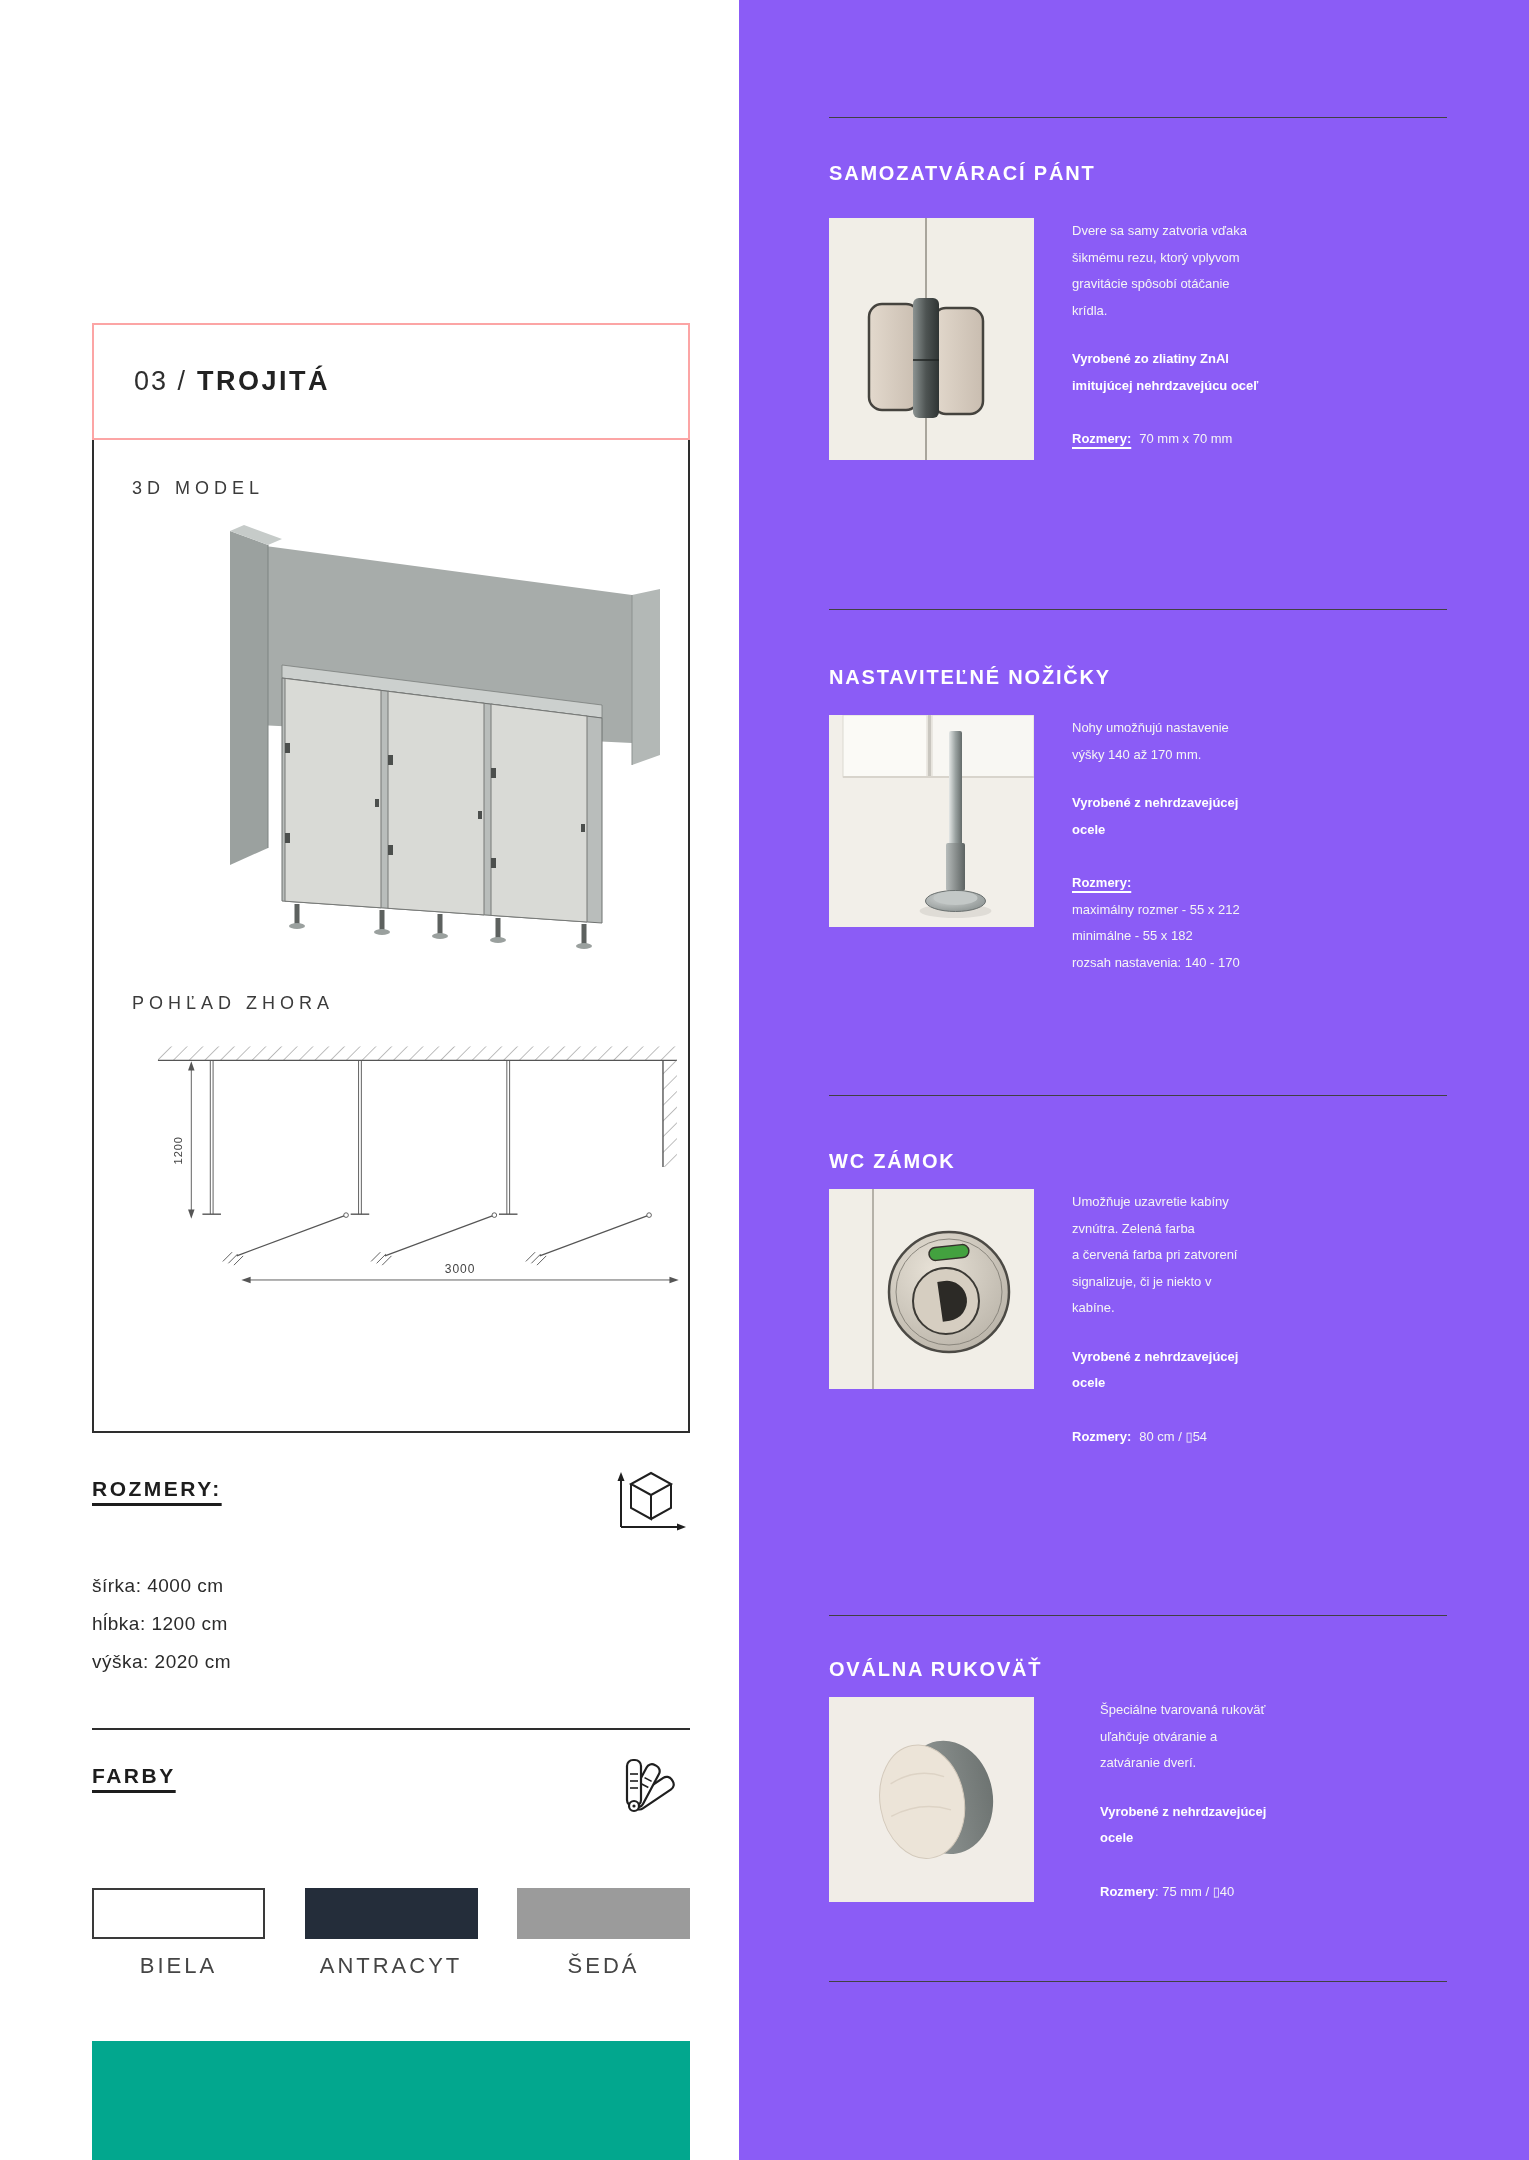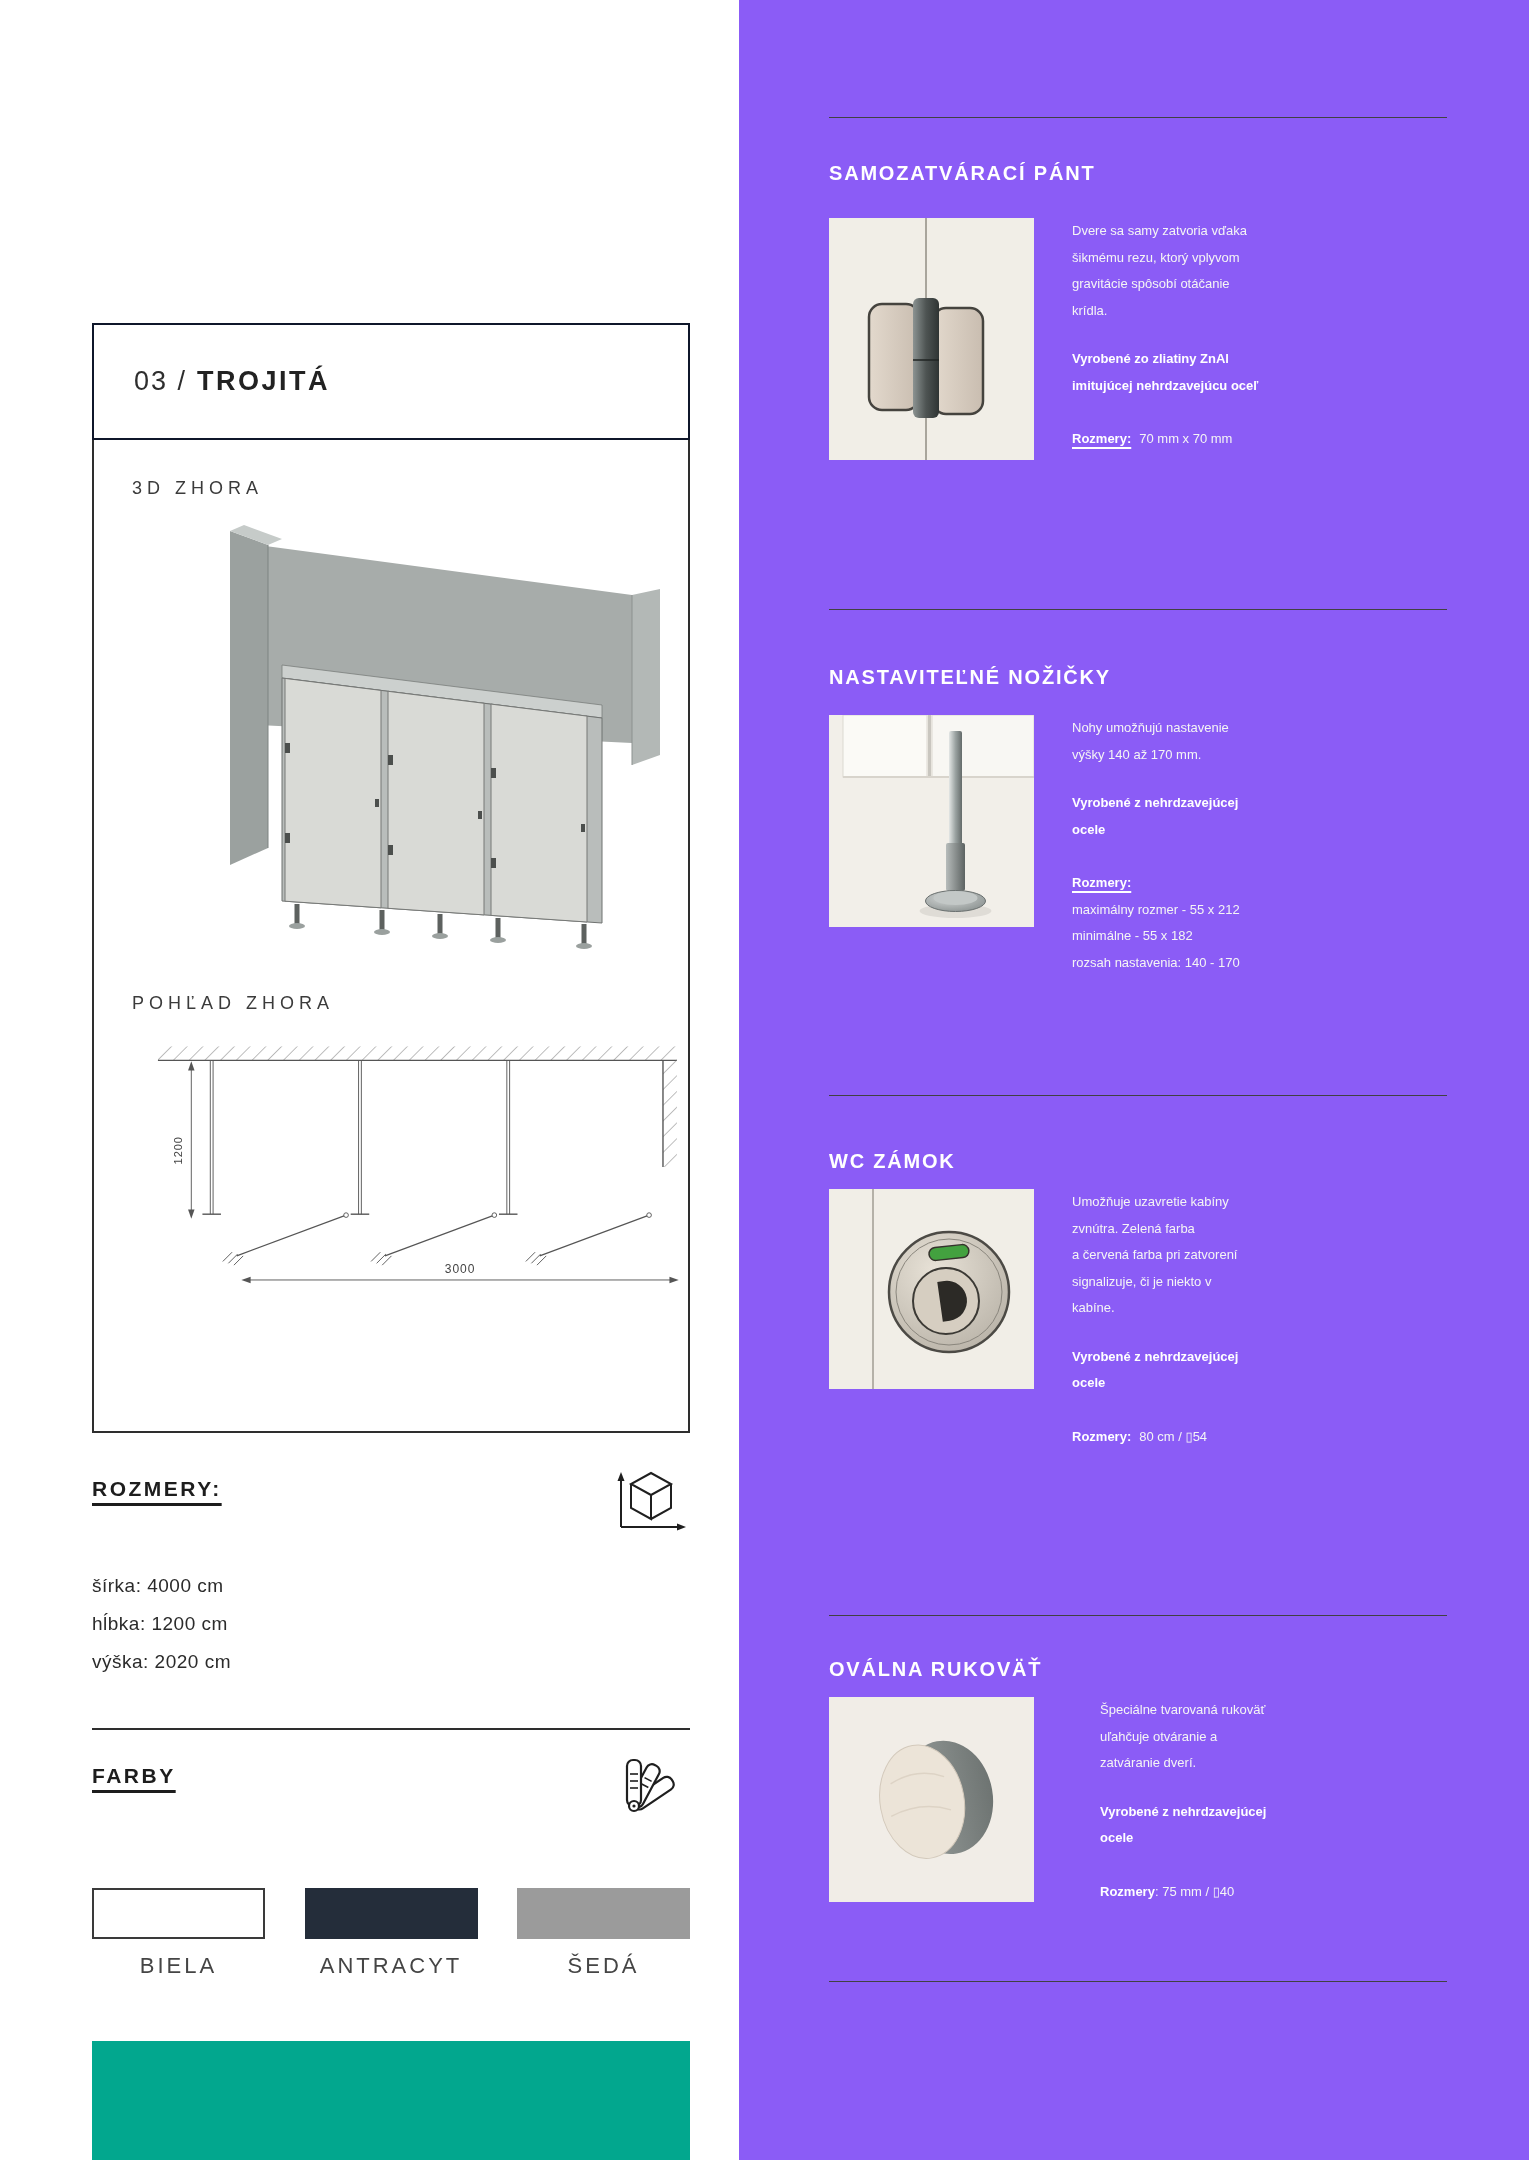--- a/index.html
+++ b/index.html
@@ -4,21 +4,21 @@
 <style>
   * { margin:0; padding:0; box-sizing:border-box; }
   body {
     width:1529px; height:2160px; background:#ffffff; overflow:hidden;
     font-family:"Liberation Sans", sans-serif; color:#2b2b2b; display:flex;
   }
   
   .left-col { width:739px; flex:none; padding:323px 0 0 92px; }
   .lc-inner { width:598px; }
   .title-box {
-    border:2px solid #0f172a; height:117px; display:flex; align-items:center;
+    border:2px solid #fca5a5; height:117px; display:flex; align-items:center;
     padding-left:40px; font-size:27px; letter-spacing:2px; color:#2e2e2e;
   }
   .title-box .num { font-weight:400; margin-right:10px; }
   .title-box .nam { font-weight:800; letter-spacing:2.5px; color:#222; }
   .model-box {
     border:2px solid #2e2e2e; border-top:none; height:993px; padding:38px 0 0 38px;
   }
   .small-caps-label {
     font-size:18px; letter-spacing:5px; color:#3b3b3b;
   }
@@ -68,21 +68,21 @@
 
 <div class="left-col">
   <div class="lc-inner">
 
     <div class="title-box">
       <span class="num">03 /</span>
       <span class="nam">TROJITÁ</span>
     </div>
 
     <div class="model-box">
-      <div class="small-caps-label">3D ZHORA</div>
+      <div class="small-caps-label">3D MODEL</div>
 
       <svg class="iso-svg" width="556" height="468" viewBox="0 0 556 468">
 
         <polygon points="126,42 500,92 500,240 126,222" fill="#a7acaa"></polygon>
 
         <polygon points="500,92 528,86 528,252 500,262" fill="#b3b8b6"></polygon>
         <line x1="500" y1="92" x2="500" y2="262" stroke="#8c918f" stroke-width="1"></line>
 
         <polygon points="150,162 470,202 470,215 150,175" fill="#ccd0ce" stroke="#7a7d7b" stroke-width="0.8"></polygon>
 

